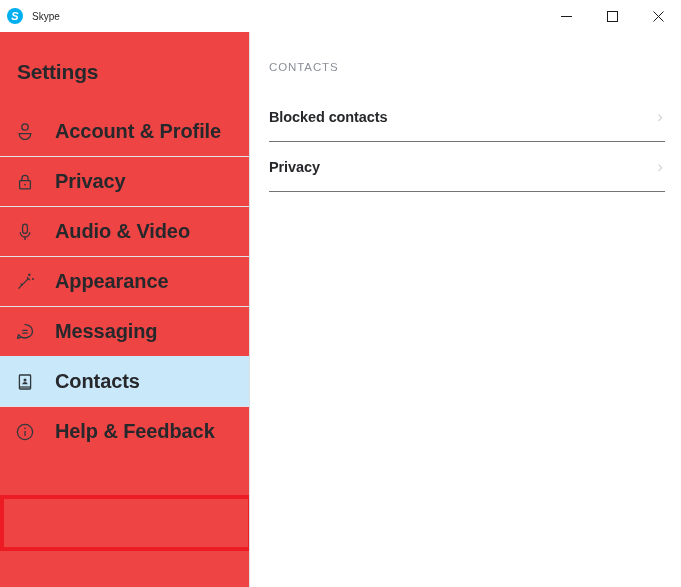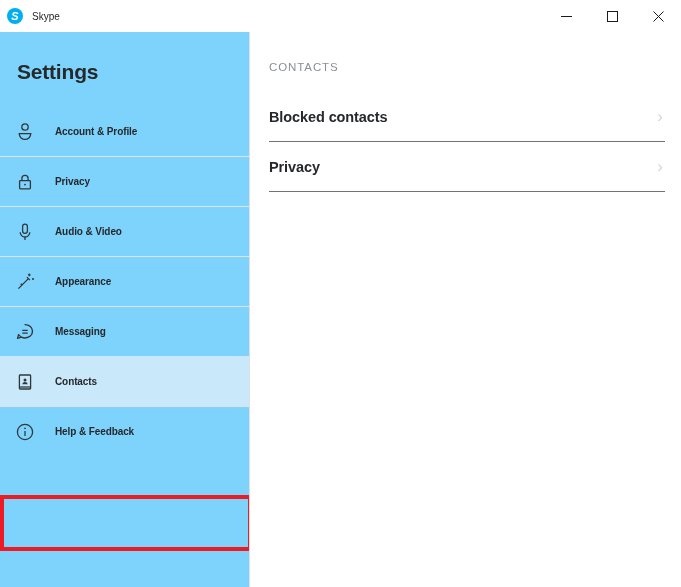--- a/index.html
+++ b/index.html
@@ -64,21 +64,21 @@
     cursor: default;
   }
   .win-btn svg { display: block; }
 
   
   .sidebar {
     position: absolute;
     top: 32px; left: 0;
     width: 250px;
     height: 555px;
-    background: #7dd3fc;
+    background: #ef4444;
     border-right: 1px solid #dcdfe4;
     overflow: hidden;
   }
   .settings-title {
     font-size: 21px;
     font-weight: bold;
     color: #26282b;
     padding: 28px 0 0 17px;
     letter-spacing: -0.2px;
   }
@@ -97,21 +97,21 @@
     width: 24px;
     height: 24px;
     display: flex;
     align-items: center;
     justify-content: center;
     flex: 0 0 24px;
     color: #32373c;
   }
   .nav-item .nav-label {
     margin-left: 18px;
-    font-size: 10px;
+    font-size: 20px;
     font-weight: bold;
     color: #26282b;
     letter-spacing: -0.1px;
   }
   .nav-item.selected {
     background: #c9e8f9;
     border-top-color: #c9e8f9;
   }
   .nav-item.selected + .nav-item { border-top-color: #e0e3e8; }
 

